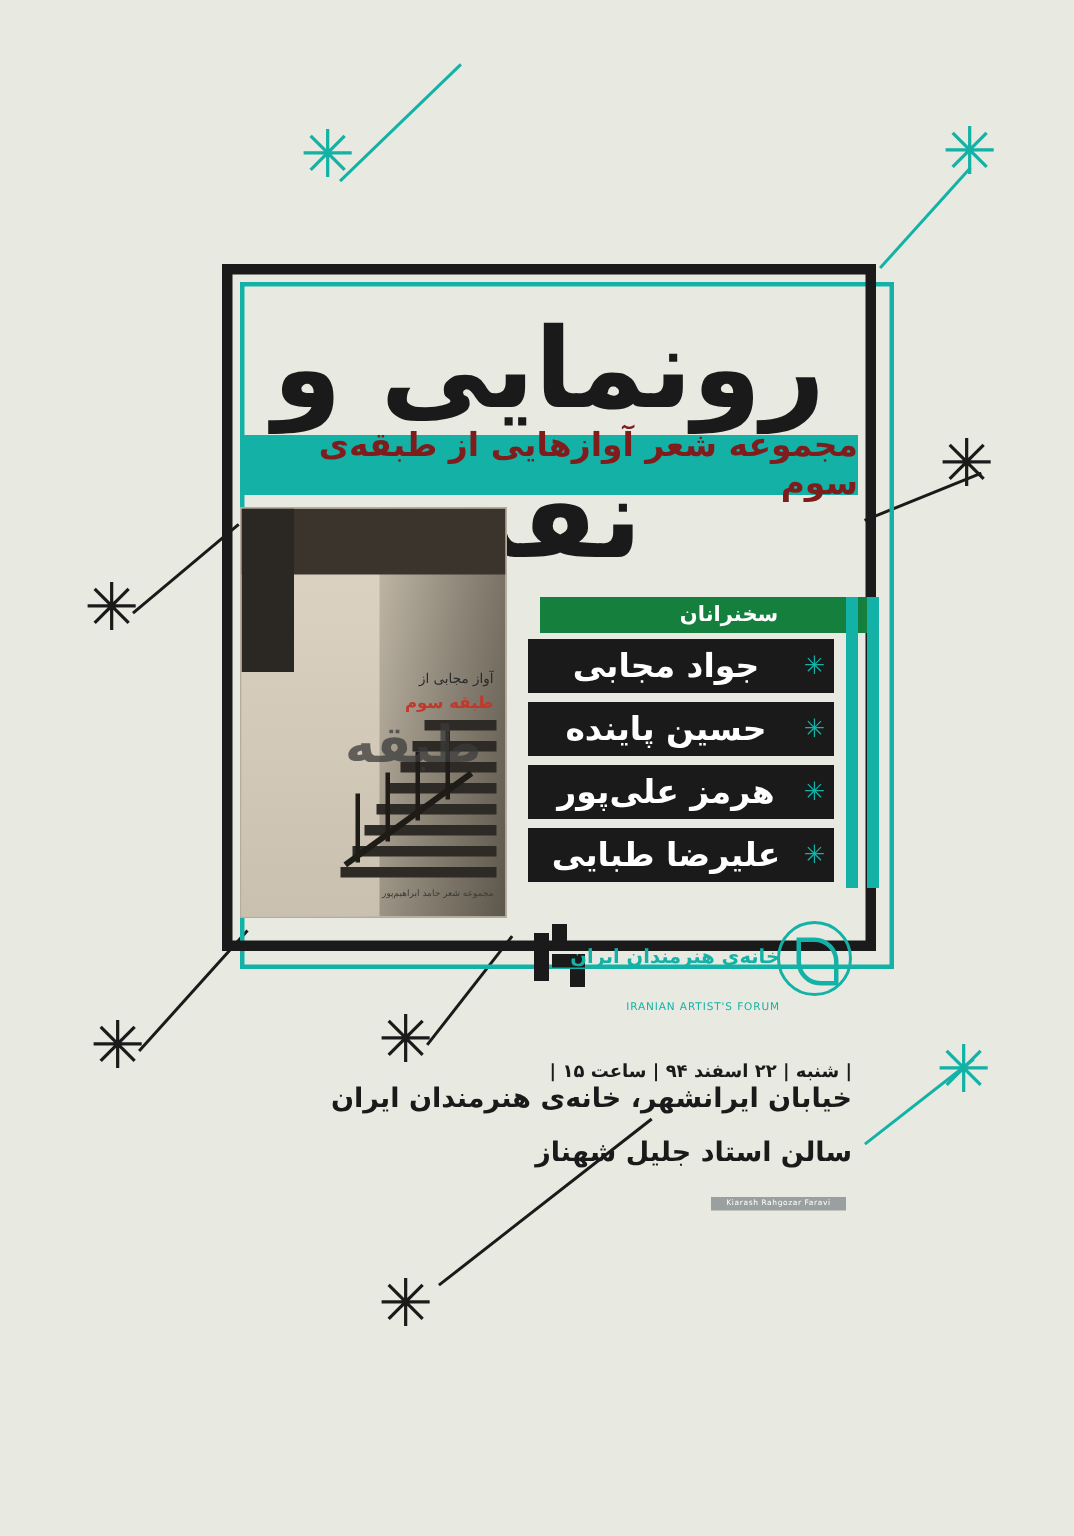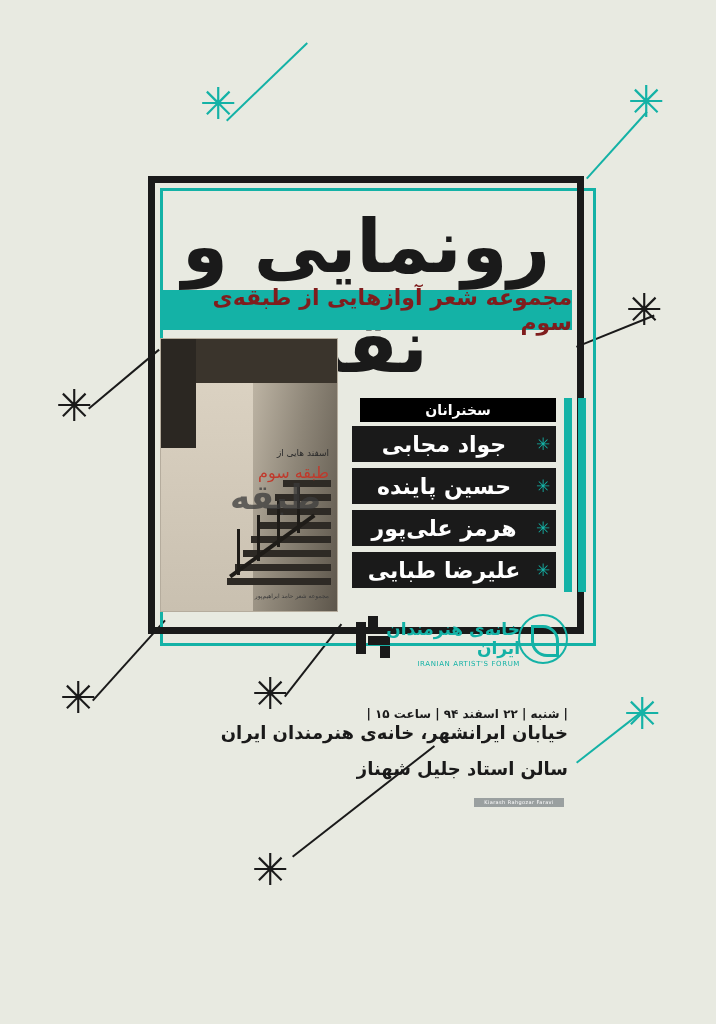--- a/index.html
+++ b/index.html
@@ -60,56 +60,56 @@
   .cover .wallLight{position:absolute;left:0;top:0;width:52%;height:100%;background:linear-gradient(180deg,#ded5c5,#c9c0b0);}
   .cover .dark-door{position:absolute;left:0;top:0;width:20%;height:40%;background:#2b2722;}
   .cover .stair{position:absolute;right:6px;bottom:26px;width:104px;height:150px;}
   .cover .stair i{position:absolute;background:#2e2a25;height:7px;display:block;}
   .cover .rail{position:absolute;background:#1f1c18;}
   .cover .cap-top{position:absolute;left:0;right:0;top:0;height:16%;background:#3a342c;}
   .cover .ctitle{
     position:absolute;right:8px;top:108px;width:92px;text-align:right;
     font-size:9px;color:#2a2a2a;line-height:1.5;direction:rtl;
   }
-  .cover .ctitle .red{color:#c0392b;font-weight:normal;font-size:16px;}
+  .cover .ctitle .red{color:#c0392b;font-weight:bold;font-size:11px;}
   .cover .cfoot{
     position:absolute;right:8px;bottom:10px;width:88px;text-align:right;
     font-size:6px;color:#3a3a3a;line-height:1.6;direction:rtl;
   }
   .cover .bigword{
     position:absolute;right:16px;top:138px;font-size:34px;color:#3b3b3b;
     opacity:.75;font-weight:bold;direction:rtl;
   }
 
   
   .sp-head{
     position:absolute;left:360px;top:398px;width:196px;height:24px;
-    background:#000000;color:#ffffff;font-size:14px;font-weight:bold;
-    display:flex;align-items:center;justify-content:center;direction:rtl;
+    background:#15803d;color:#ffffff;font-size:14px;font-weight:bold;
+    display:flex;align-items:center;justify-content:center;direction:rtl;padding-left:28px;
   }
   .sp-row{
     position:absolute;left:352px;width:204px;height:36px;
     background:#1a1a1a;color:#ffffff;direction:rtl;
     display:flex;align-items:center;
   }
   .sp-row .mark{
     width:26px;text-align:center;color:#14b2a6;font-size:17px;font-weight:bold;flex:none;
   }
   .sp-row .nm{
     flex:1;text-align:center;font-size:22px;font-weight:bold;padding-left:6px;
   }
   .sp-bar{position:absolute;background:#14b2a6;}
 
   
   .logos{position:absolute;left:352px;top:612px;width:216px;height:60px;}
   .logo-text{
     position:absolute;right:48px;top:8px;text-align:right;direction:rtl;color:#14b2a6;
   }
-  .logo-fa{font-size:17px;font-weight:bold;line-height:1.1;}
-  .logo-en{font-size:7px;letter-spacing:.6px;margin-top:3px;color:#14b2a6;}
+  .logo-fa{font-size:13px;font-weight:bold;line-height:1.1;margin-top:12px;}
+  .logo-en{font-size:7px;letter-spacing:.6px;margin-top:21px;color:#14b2a6;}
   .logo-mark{
     position:absolute;right:0;top:2px;width:46px;height:46px;border-radius:50%;
     border:2px solid #14b2a6;
   }
   .logo-mark:after{
     content:"";position:absolute;left:11px;top:9px;width:22px;height:26px;
     border:3px solid #14b2a6;border-radius:0 16px 0 16px;
   }
   .logo-left{
     position:absolute;left:0;top:4px;width:44px;height:44px;
@@ -174,21 +174,21 @@
       <i style="left:48px;bottom:84px;width:56px;"></i>
       <i style="left:56px;bottom:98px;width:48px;"></i>
       <div class="rail" style="left:2px;bottom:6px;width:104px;height:4px;transform:rotate(-36deg);transform-origin:0 0;"></div>
       <div class="rail" style="left:10px;bottom:10px;width:3px;height:46px;"></div>
       <div class="rail" style="left:30px;bottom:24px;width:3px;height:46px;"></div>
       <div class="rail" style="left:50px;bottom:38px;width:3px;height:46px;"></div>
       <div class="rail" style="left:70px;bottom:52px;width:3px;height:46px;"></div>
     </div>
 
     <div class="ctitle">
-      <span>اسفند هایی از</span><br>
+      <span>آواز مجابی از</span><br>
       <span class="red">طبقه سوم</span>
     </div>
     <div class="bigword">طبقه</div>
     <div class="cfoot">مجموعه شعر
 حامد ابراهیم‌پور</div>
   </div>
 
   <div class="sp-head">سخنرانان</div>
   <div class="sp-bar" style="left:564px;top:398px;width:8px;height:194px;"></div>
   <div class="sp-bar" style="left:578px;top:398px;width:8px;height:194px;"></div>

